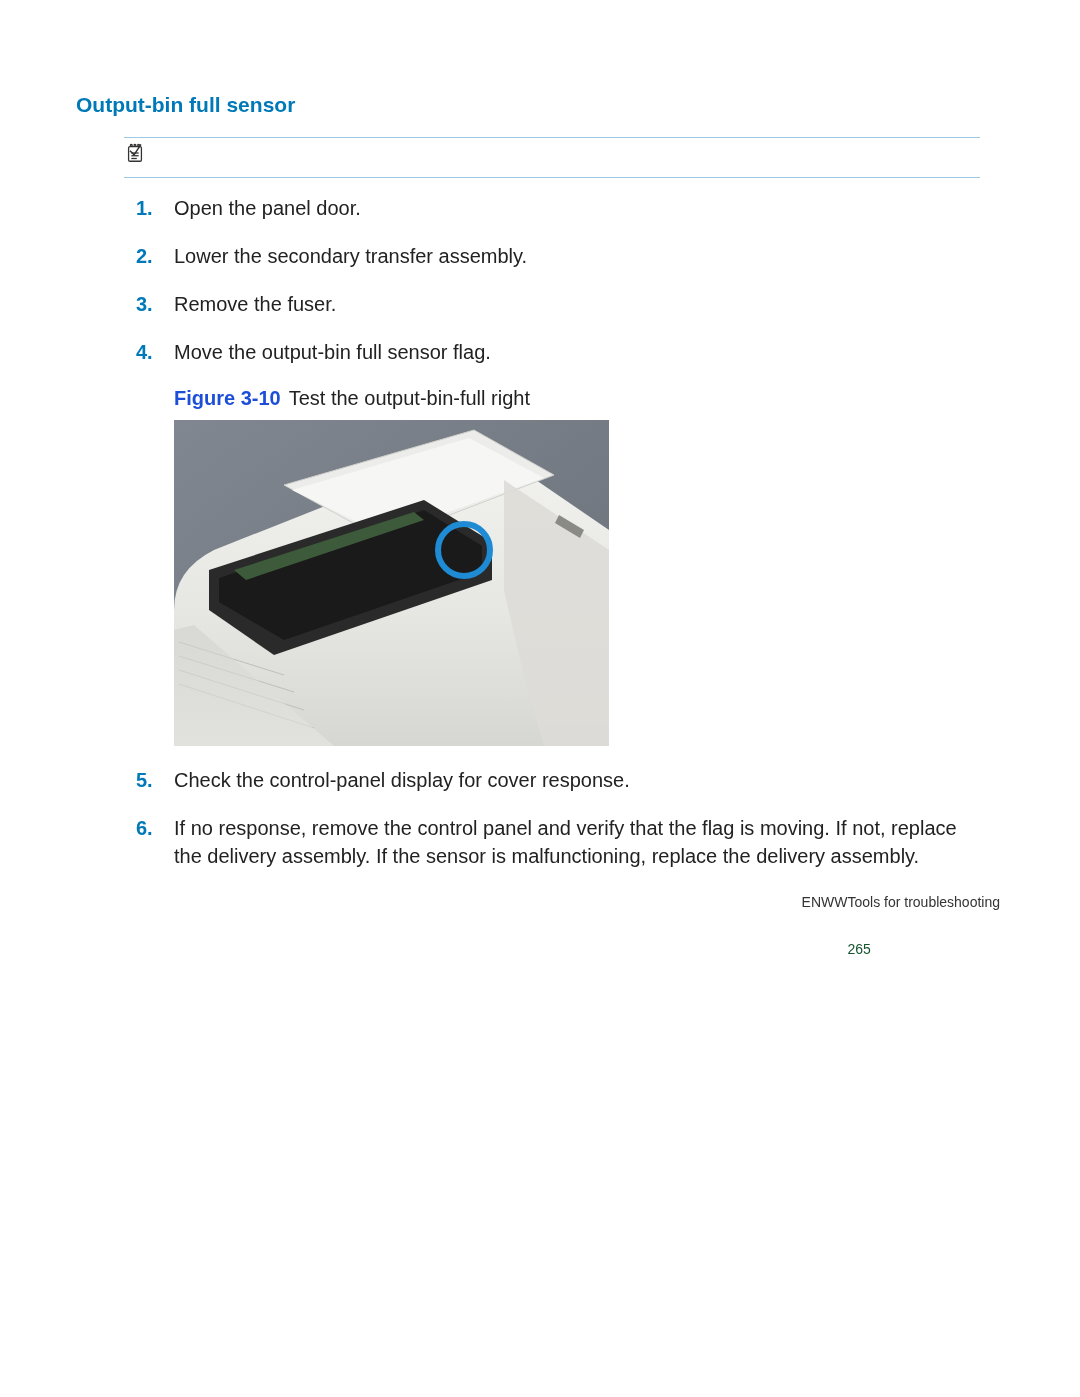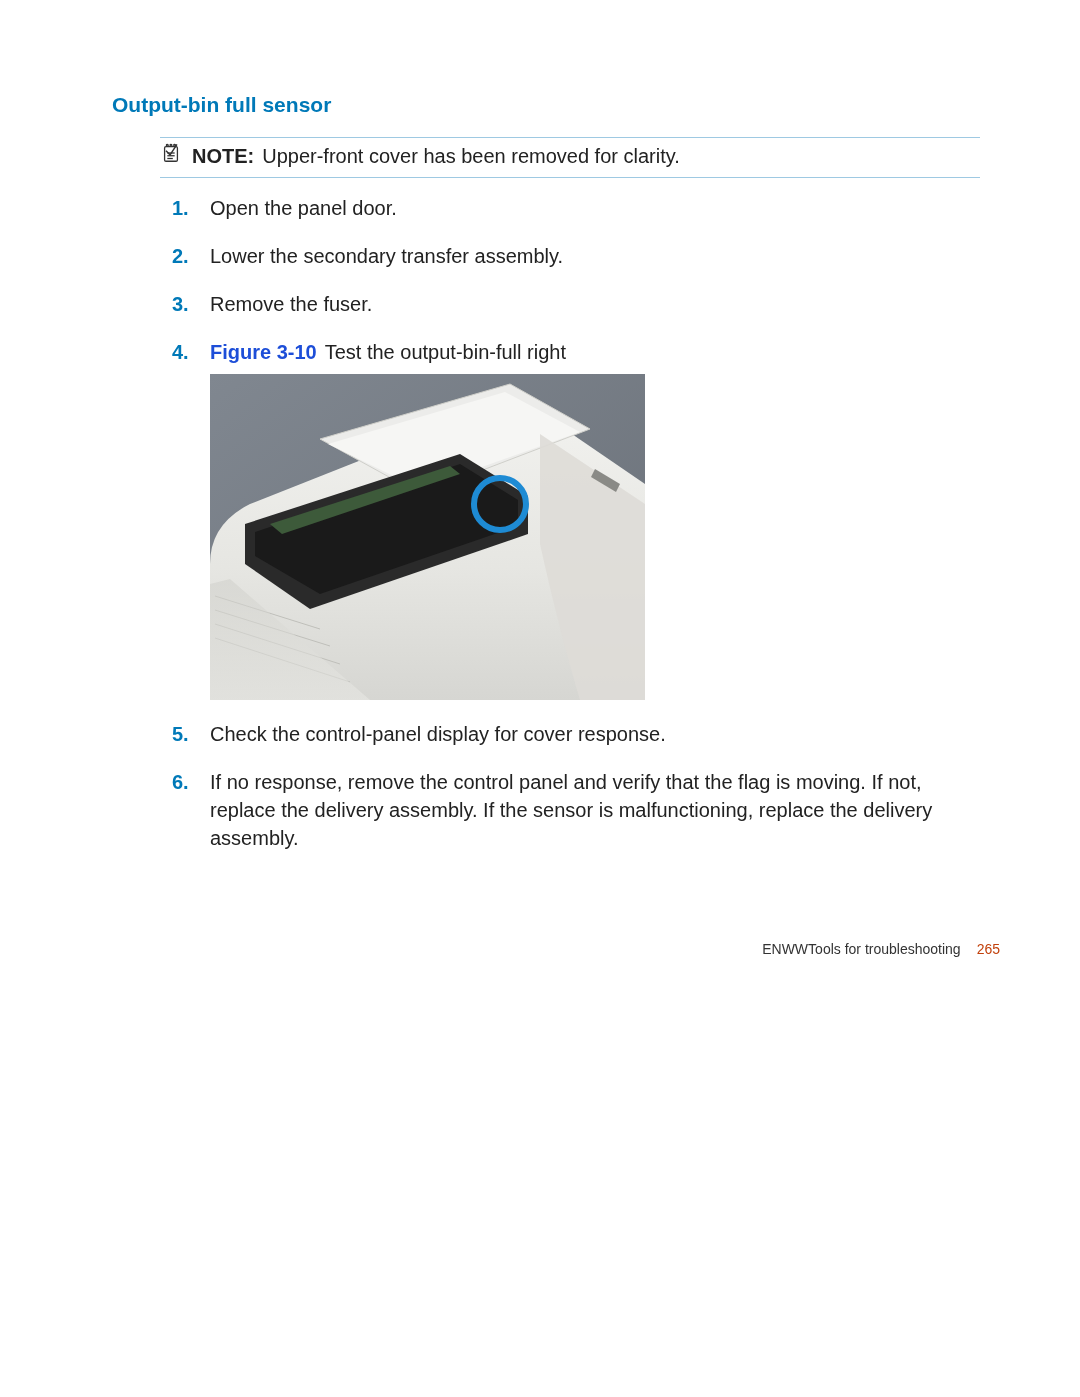--- a/index.html
+++ b/index.html
@@ -11,21 +11,21 @@
     font-family: "Futura", "Trebuchet MS", "Segoe UI", Arial, sans-serif;
     color: #222;
     font-size: 20px;
     line-height: 1.4;
   }
   .page {
     position: relative;
     width: 1080px;
     height: 1058px;
     box-sizing: border-box;
-    padding: 90px 100px 0 112px;
+    padding: 90px 100px 0 76px;
   }
   .heading {
     color: #0079b8;
     font-weight: 700;
     font-size: 21px;
     margin-bottom: 18px;
   }
   .note-block {
     margin-left: 48px;
     border-top: 1px solid #9ec9e2;
@@ -88,24 +88,25 @@
     right: 80px;
     bottom: 98px;
     display: flex;
     justify-content: flex-end;
     align-items: baseline;
     font-size: 14px;
     color: #333;
   }
   .footer-right {
     display: flex;
-    gap: 16px;
+    gap: 28px;
     align-items: baseline;
-  }
-  .page-num { color: #c2410c; }
+    flex-direction: column;
+  }
+  .page-num { color: #14532d; }
 </style>
 </head>
 <body>
 
 <div class="page">
 
   <div class="heading">Output-bin full sensor</div>
 
   <div class="note-block">
     <span class="note-icon">
@@ -113,40 +114,38 @@
         <rect x="5" y="5" width="14" height="16" rx="1.5"></rect>
         <circle cx="8" cy="3.5" r="1"></circle>
         <circle cx="12" cy="3.5" r="1"></circle>
         <circle cx="16" cy="3.5" r="1"></circle>
         <path d="M6.5 9.5 L11 14 L18.5 2.5" stroke="#333" stroke-width="1.6"></path>
         <line x1="8" y1="12" x2="16" y2="12"></line>
         <line x1="8" y1="15" x2="16" y2="15"></line>
         <line x1="8" y1="18" x2="14" y2="18"></line>
       </svg>
     </span>
-    <div class="note-text-wrap">
-      <span class="note-label">NOTE:</span><span>Upper-front cover has been removed for clarity.</span>
-    </div>
   </div>
 
   <ol class="steps">
     <li>
       <span class="num">1.</span>
       <span>Open the panel door.</span>
     </li>
     <li>
       <span class="num">2.</span>
       <span>Lower the secondary transfer assembly.</span>
     </li>
     <li>
       <span class="num">3.</span>
       <span>Remove the fuser.</span>
     </li>
     <li>
       <span class="num">4.</span>
+      <span>Move the output-bin full sensor flag.</span>
 
       <div class="fig-block">
         <div class="fig-caption">
           <span class="fig-label">Figure 3-10</span><span>Test the output-bin-full right</span>
         </div>
 
         <svg class="figure-svg" viewBox="0 0 435 326" preserveAspectRatio="none">
           <defs>
             <linearGradient id="bg" x1="0" y1="0" x2="1" y2="1">
               <stop offset="0%" stop-color="#808790"></stop>

